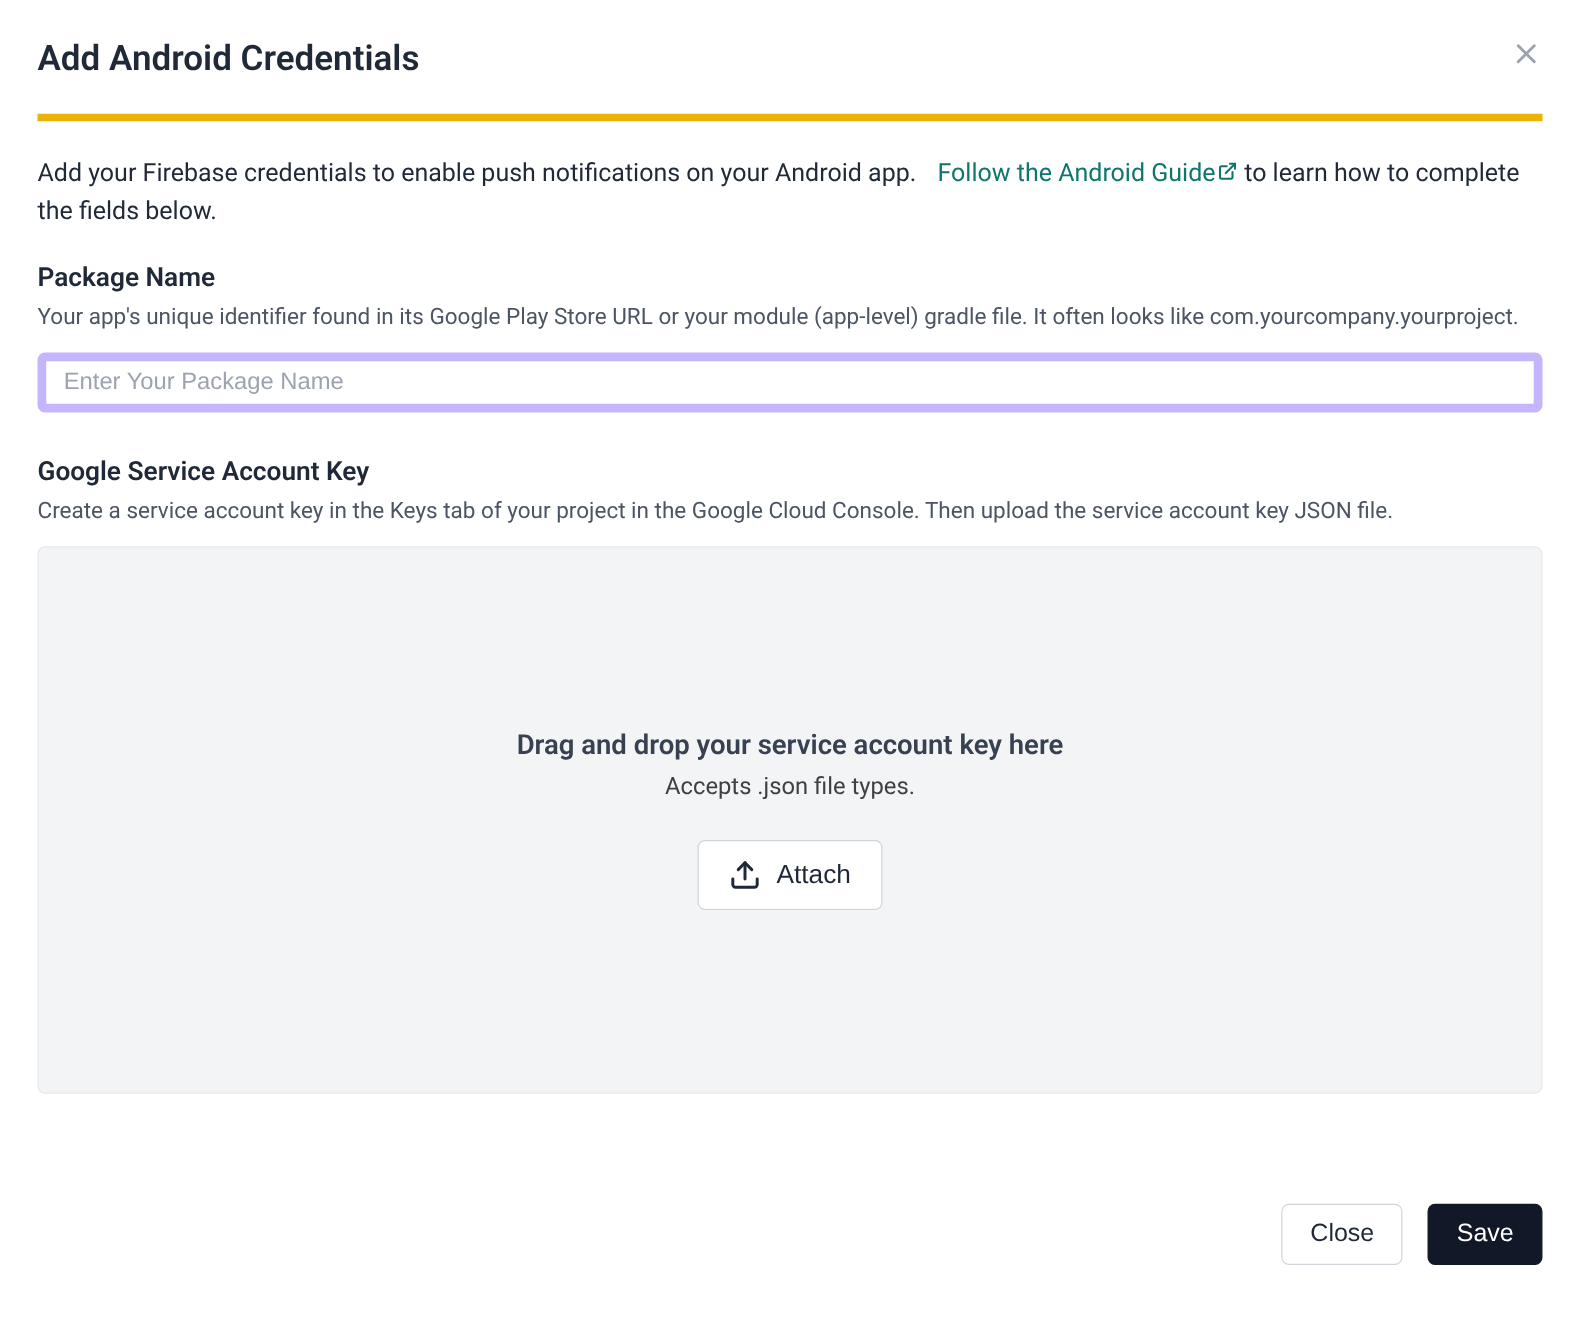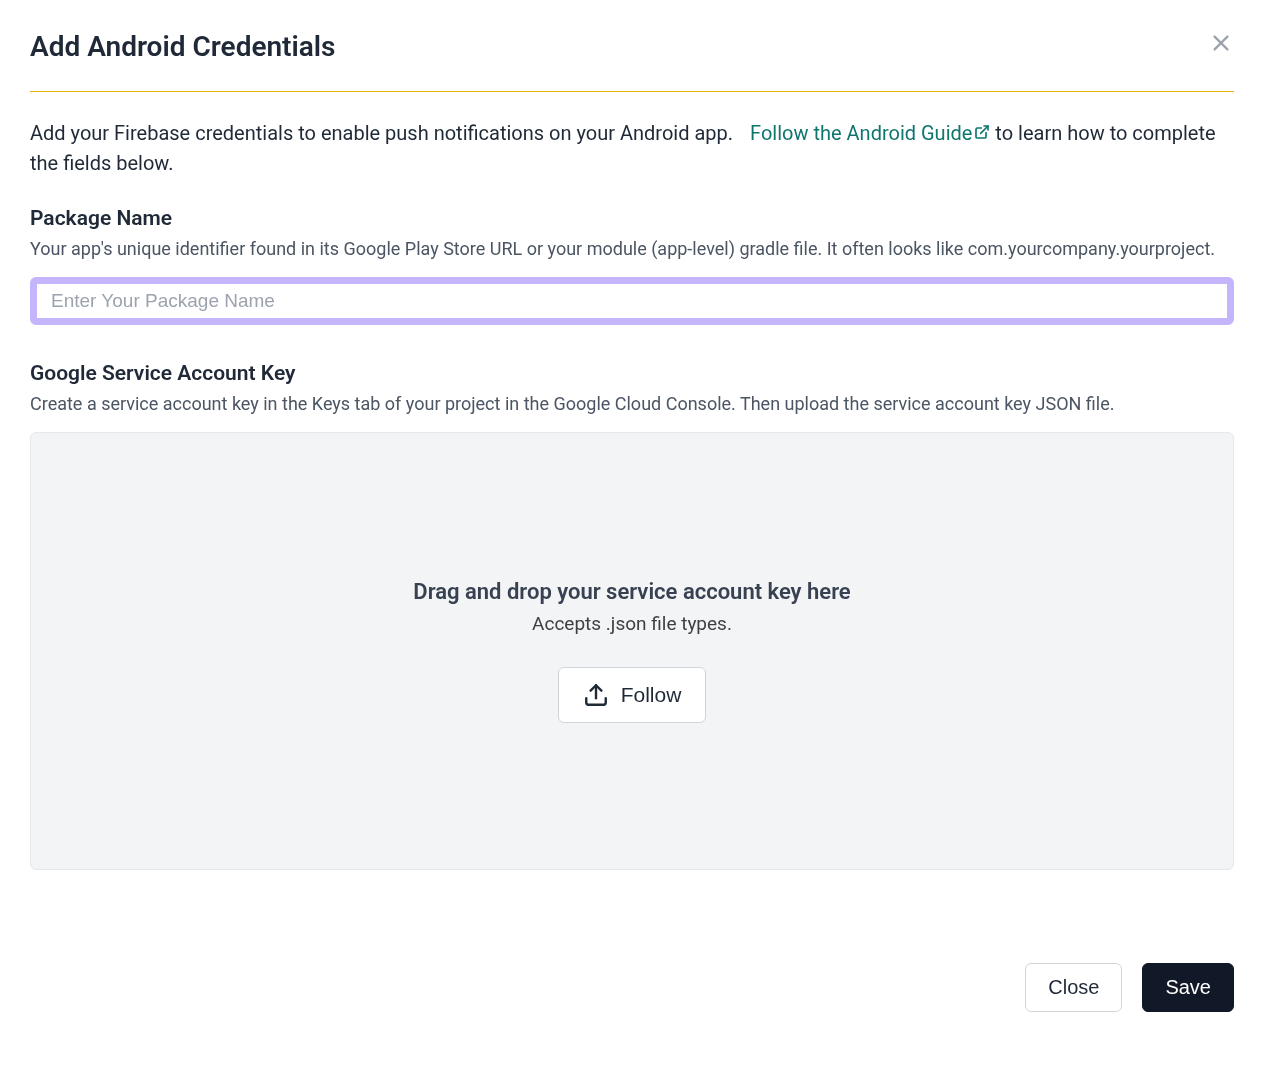--- a/index.html
+++ b/index.html
@@ -18,21 +18,21 @@
     .dialog {
       padding: 30px 30px 30px 30px;
       position: relative;
       height: 100%;
     }
     .dialog-header {
       display: flex;
       justify-content: space-between;
       align-items: flex-start;
       padding-bottom: 28px;
-      border-bottom: 1px solid #eab308;
+      border-bottom: 6px solid #eab308;
       margin-bottom: 26px;
     }
     .dialog-title {
       font-size: 28px;
       font-weight: 600;
       color: #1f2937;
     }
     .close-btn {
       background: none;
       border: none;
@@ -191,21 +191,21 @@
     <div class="field-desc">Create a service account key in the Keys tab of your project in the Google Cloud Console. Then upload the service account key JSON file.</div>
     <div class="dropzone">
       <div class="dropzone-title">Drag and drop your service account key here</div>
       <div class="dropzone-sub">Accepts .json file types.</div>
       <button class="attach-btn">
         <svg viewBox="0 0 24 24" fill="none" stroke="currentColor" stroke-width="2.2" stroke-linecap="round" stroke-linejoin="round">
           <path d="M21 15v4a2 2 0 0 1-2 2H5a2 2 0 0 1-2-2v-4"></path>
           <polyline points="17 8 12 3 7 8"></polyline>
           <line x1="12" y1="3" x2="12" y2="15"></line>
         </svg>
-        <span>Follow</span>
+        <span>Attach</span>
       </button>
     </div>
   </div>
 
   <div class="footer">
     <button class="btn btn-secondary">Close</button>
     <button class="btn btn-primary">Save</button>
   </div>
 
 </div>

